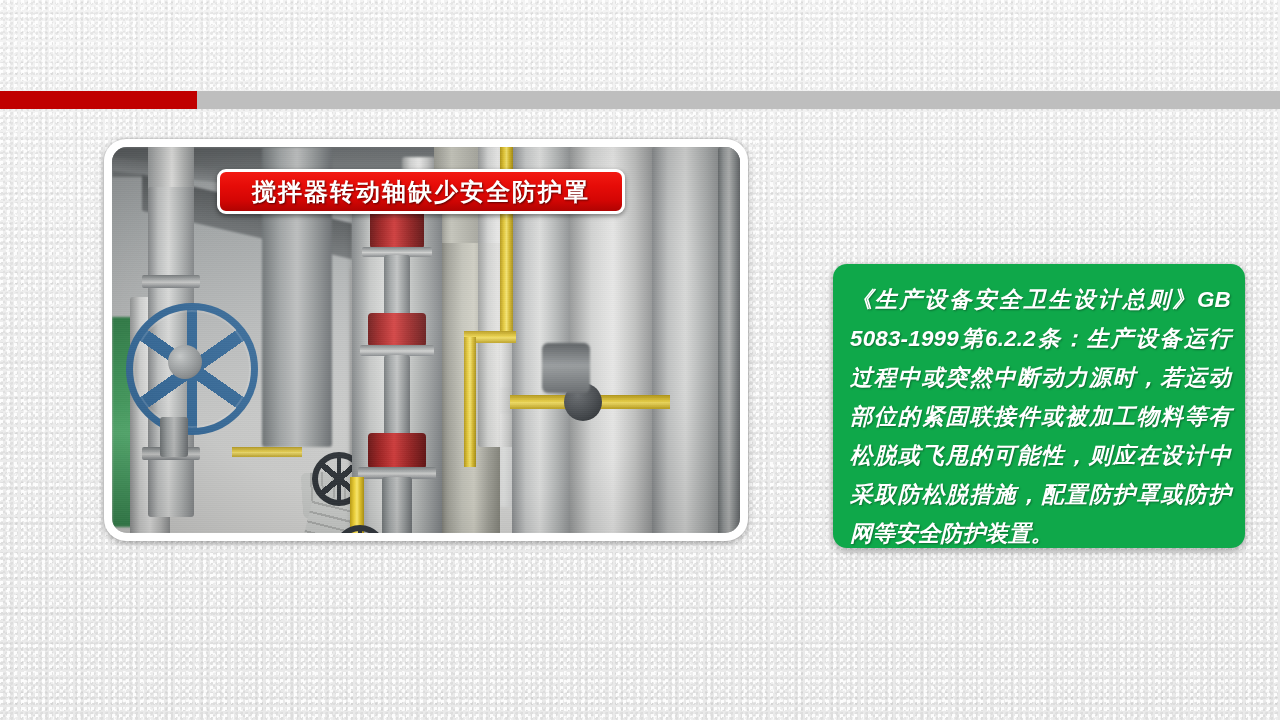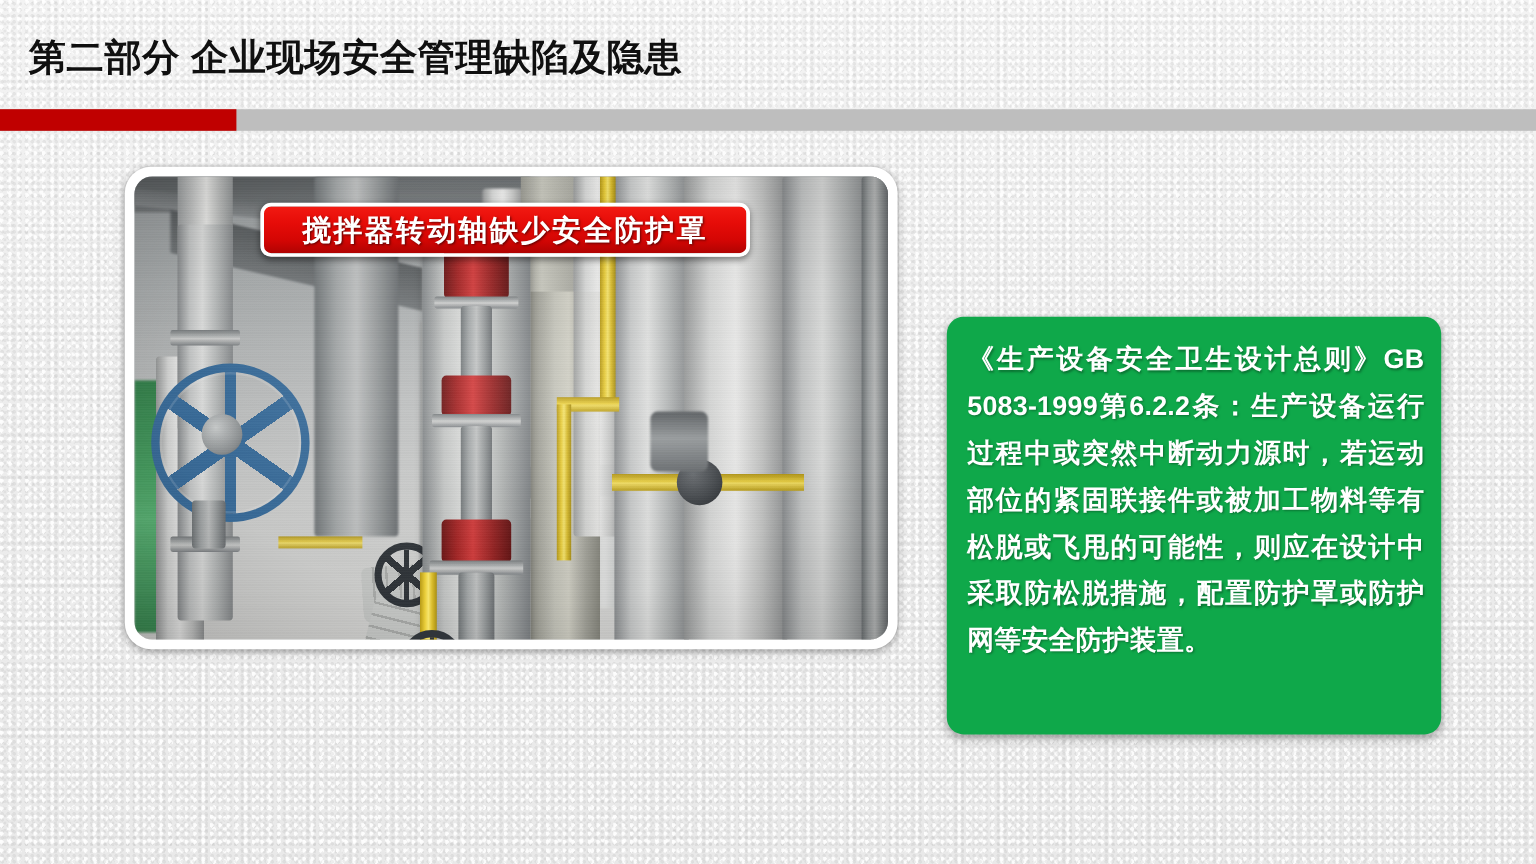--- a/index.html
+++ b/index.html
@@ -102,37 +102,37 @@
   #photo-timestamp{
     position:absolute;left:428px;top:428px;
     font-family:"DejaVu Sans Mono","Liberation Mono",monospace;
     font-size:20px;font-weight:bold;color:#f0a818;letter-spacing:1px;
     text-shadow:1px 1px 0 rgba(90,40,0,.85),-1px -1px 0 rgba(120,60,0,.5);
     white-space:nowrap;
   }
 
   
   #reg-box{
-    position:absolute;left:789px;top:264px;width:412px;height:348px;
+    position:absolute;left:833px;top:264px;width:412px;height:284px;
     background:#0fa84a;border-radius:14px;box-sizing:border-box;
     padding:16px 14px 12px 17px;
     box-shadow:0 3px 8px rgba(0,0,0,.30);
+    font-style:italic;
   }
   #reg-text{
     color:#ffffff;font-size:22.4px;font-weight:bold;line-height:39px;
     text-align:justify;letter-spacing:.2px;
     text-shadow:1px 1px 2px rgba(0,0,0,.35);
   }
 </style>
 </head>
 <body>
 
 <div id="slide">
 
-  <div id="slide-title">第二部分  企业现场安全管理缺陷及隐患</div>
 
   <div id="rule">
     <div class="gray"></div>
     <div class="red"></div>
   </div>
 
   <div id="photo-frame">
     <div id="photo">
 
       <div class="layer haze"></div>

